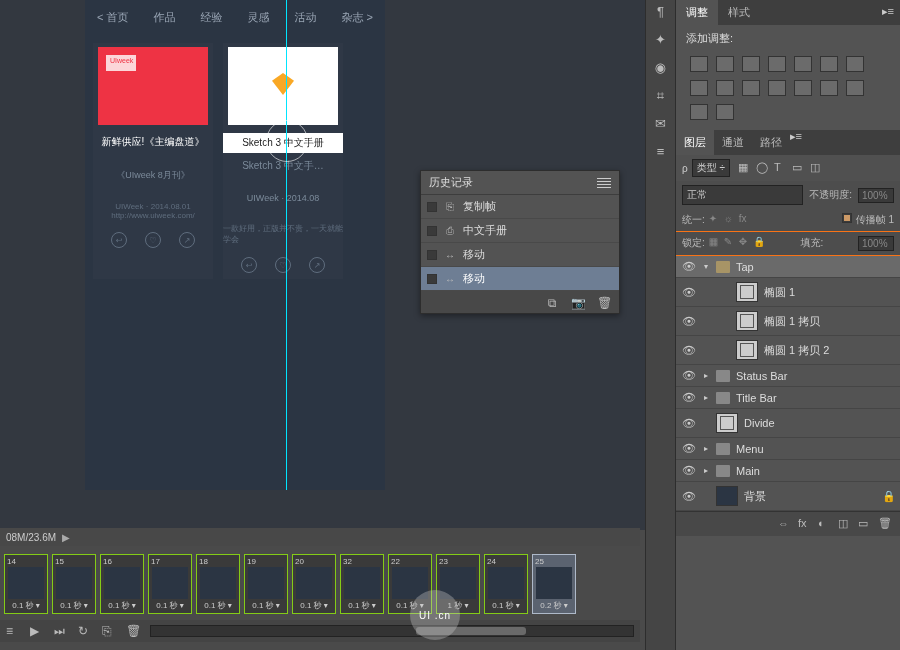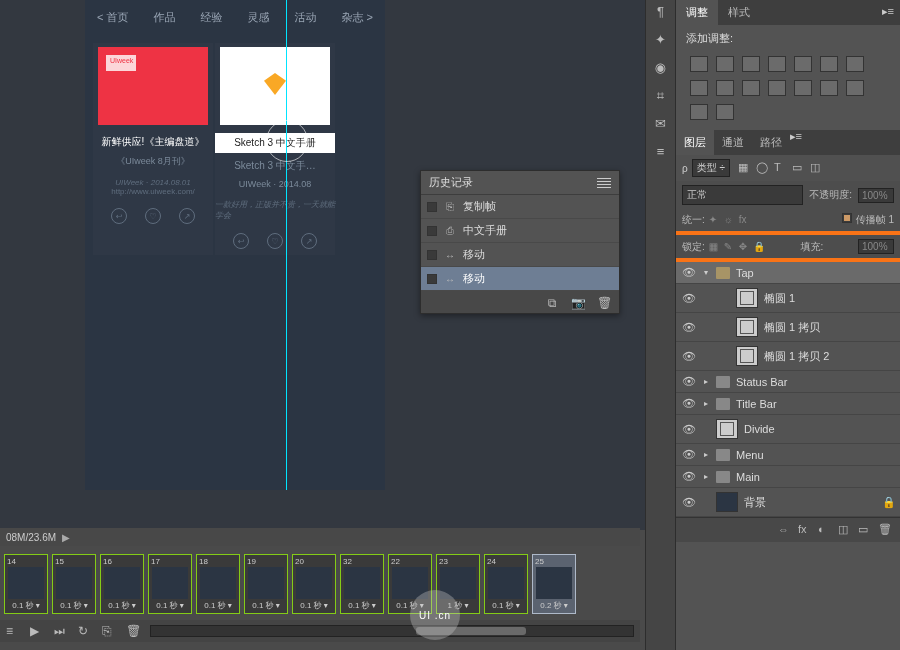--- a/index.html
+++ b/index.html
@@ -3,31 +3,31 @@
 <meta charset="utf-8">
 <style>
 * { margin:0; padding:0; box-sizing:border-box; font-family:"Microsoft YaHei",Arial,sans-serif; }
 body { background:#4a4a4a; width:900px; height:650px; overflow:hidden; position:relative; color:#ccc; font-size:11px; }
 
 
 .canvas-area { position:absolute; left:0; top:0; width:660px; height:530px; background:#333840; }
 .app-mock { position:absolute; left:85px; top:0; width:300px; height:490px; background:#2b3543; }
 .app-nav { display:flex; justify-content:space-between; padding:10px 8px; color:#9aa6b5; font-size:11px; }
 .app-nav span { padding:0 4px; cursor:default; }
-.cards { display:flex; gap:2px; padding:8px; }
+.cards { display:flex; gap:10px; padding:8px; }
 .card { width:120px; background:rgba(255,255,255,0.02); display:flex; flex-direction:column; align-items:center; padding-bottom:6px; }
 .card-thumb { width:110px; height:78px; background:#fff; margin:4px 0; position:relative; }
 .card-thumb.red { background:#e34; }
 .card-thumb.red::before { content:""; position:absolute; top:8px; left:8px; width:30px; height:16px; background:rgba(255,255,255,0.8); }
 .card-thumb.red::after { content:"UIweek"; position:absolute; top:10px; left:12px; color:#e34; font-size:7px; }
 .diamond-icon { position:absolute; top:26px; left:50%; transform:translateX(-50%); width:22px; height:22px; background:#f9a825; clip-path:polygon(50% 0,100% 35%,50% 100%,0 35%); }
 .card-caption { color:#fff; font-size:10px; margin-top:4px; background:#fff; color:#222; width:100%; text-align:center; padding:3px 0;}
 .card-h1 { color:#fff; font-size:10px; margin-top:6px; }
-.card-sub { color:#7b8a9a; font-size:9px; margin-top:6px;text-align:right; }
-.card-meta { color:#5f6d7e; font-size:8px; margin-top:10px;font-style:italic; }
+.card-sub { color:#7b8a9a; font-size:9px; margin-top:20px;text-align:right; }
+.card-meta { color:#5f6d7e; font-size:8px; margin-top:20px; }
 .card-link { color:#5f6d7e; font-size:8px; }
 .card-actions { display:flex; gap:18px; margin-top:12px; color:#5f6d7e; }
 .card-actions span { width:16px; height:16px; border:1px solid #5f6d7e; border-radius:50%; display:flex; align-items:center; justify-content:center; font-size:8px;}
 .playhead { position:absolute; left:286px; top:0; width:1px; height:490px; background:#00e5ff; }
 .playhead::after{ content:""; position:absolute; top:120px; left:-20px; width:40px; height:40px; border:1px solid rgba(255,255,255,0.6); border-radius:50%;}
 
 
 .history { position:absolute; left:420px; top:170px; width:200px; background:#535353; border:1px solid #2d2d2d; box-shadow:0 2px 6px rgba(0,0,0,0.4); }
 .panel-tab { background:#535353; padding:4px 8px; font-size:11px; color:#ddd; display:flex; justify-content:space-between; border-bottom:1px solid #3d3d3d;}
 .panel-tab .menu-icon{ width:14px; height:10px; background:repeating-linear-gradient(#ccc,#ccc 1px,transparent 1px,transparent 3px); align-self:center;}
@@ -51,21 +51,21 @@
 .layers-tabs .tab{ padding:5px 8px; color:#bbb;}
 .layers-tabs .tab.active{ background:#535353; color:#fff;}
 .filter-row { display:flex; align-items:center; padding:4px 6px; gap:4px; background:#505050;}
 .filter-row select, .filter-row .selbox{ background:#3a3a3a; border:1px solid #222; color:#ccc; font-size:10px; padding:1px 4px; height:18px;}
 .filter-row .icons{ display:flex; gap:4px; margin-left:4px;}
 .filter-row .icons span{ width:14px; height:14px; color:#bbb; font-size:11px;}
 .blend-row{ display:flex; align-items:center; padding:4px 6px; gap:6px; background:#4d4d4d;}
 .blend-row .selbox{ flex:1; background:#3a3a3a; border:1px solid #222; padding:2px 4px; font-size:10px;}
 .blend-row .lab{ font-size:10px; color:#bbb;}
 .blend-row .pct{ background:#3a3a3a; border:1px solid #222; font-size:10px; padding:1px 3px; width:36px; color:#888;}
-.lock-row{ display:flex; align-items:center; padding:4px 6px; gap:4px; background:#4d4d4d; font-size:10px; color:#bbb; border-bottom:4px solid #f97316;}
+.lock-row{ display:flex; align-items:flex-start; padding:4px 6px; gap:4px; background:#4d4d4d; font-size:10px; color:#bbb; border-bottom:1px solid #f97316;}
 .lock-row .pct{ margin-left:auto; background:#3a3a3a; border:1px solid #222; padding:1px 3px; width:36px; color:#888;}
 .layer-list{ max-height:330px; overflow:auto;}
 .layer-row{ display:flex; align-items:center; padding:4px 6px; gap:6px; border-bottom:1px solid #454545; background:#535353;}
 .layer-row.sel{ background:#6a6a6a;}
 .layer-row .eye{ width:14px; color:#ccc; font-size:11px;}
 .layer-row .arrow{ width:8px; text-align:center; color:#ccc; font-size:8px;}
 .layer-row .folder{ width:14px; height:12px; background:#888; border-radius:1px;}
 .layer-row .folder.open{ background:#a79466;}
 .layer-row .rect-th{ width:22px; height:20px; background:#ccc; border:1px solid #333; display:flex; align-items:center; justify-content:center;}
 .layer-row .rect-th::after{content:""; width:12px; height:12px; border:1px solid #555;}

